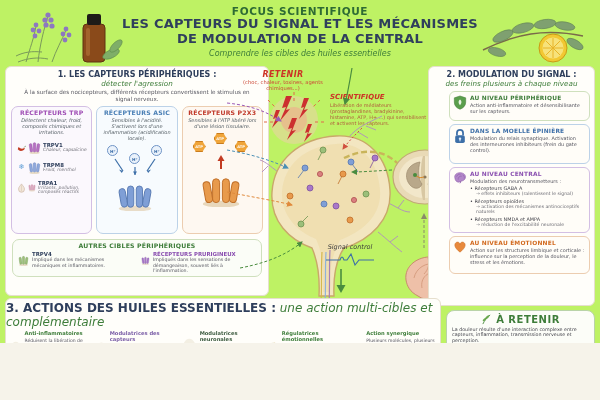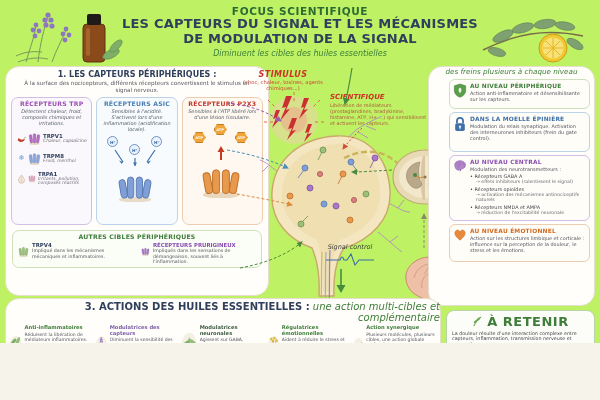--- a/index.html
+++ b/index.html
@@ -1,19 +1,19 @@
 <!DOCTYPE html>
 <html><head>
 <meta charset="utf-8">
 <style>
   html,body{margin:0;padding:0;}
   body{width:600px;height:400px;font-family:"DejaVu Sans",sans-serif;background:#f6f3ea;}
   #stage{position:relative;width:600px;height:343px;background:#bef264;overflow:hidden;}
   .abs{position:absolute;}
-  .panel{position:absolute;background:#fffefa;border:1px solid #e6dfcd;border-radius:14px;box-sizing:border-box;}
+  .panel{position:absolute;background:#fffefa;border:1px solid #e6dfcd;border-radius:6px;box-sizing:border-box;}
   .center{text-align:center;}
   
   .t1{font-size:10.5px;font-weight:bold;color:#2e6b34;letter-spacing:.6px;}
   .t2,.t3{font-size:13px;font-weight:bold;color:#2f3f5c;line-height:1.15;letter-spacing:.2px;}
   .hsub{font-size:8px;font-style:italic;color:#3e7d3a;margin-top:2px;}
   
   .sec-title{font-size:8px;font-weight:bold;color:#2f3f5c;margin-top:3px;}
   .sec-sub{font-size:7.2px;font-style:italic;color:#3e7d3a;}
   .intro{font-size:5.6px;color:#55555f;line-height:1.25;padding:1px 10px 0;}
   
@@ -54,26 +54,26 @@
   .lv-title{font-size:5.9px;font-weight:bold;letter-spacing:.2px;}
   .periph .lv-title{color:#3e7d3a;} .moelle .lv-title{color:#3d6fa8;}
   .central .lv-title{color:#8a4fb0;} .emo .lv-title{color:#d2691e;}
   .lv-desc{font-size:4.9px;color:#55555f;line-height:1.25;margin-top:1px;}
   .bullet{font-size:4.9px;color:#44444c;margin-top:1.5px;}
   .effect{font-size:4.6px;color:#6b6b73;padding-left:6px;line-height:1.15;}
   .licon{flex:0 0 14px;}
   
   .retenir{position:absolute;left:446px;top:310px;width:149px;height:82px;border:1px solid #b9d3a8;border-radius:8px;background:#fcfdf8;box-sizing:border-box;padding:3px 5px;}
   .ret-head{display:flex;justify-content:center;align-items:center;gap:4px;}
-  .ret-title{font-size:13px;font-weight:bold;color:#3e7d3a;letter-spacing:.5px;}
+  .ret-title{font-size:10px;font-weight:bold;color:#3e7d3a;letter-spacing:.5px;}
   .ret-p{font-size:4.8px;color:#45454d;line-height:1.22;margin-top:1.5px;}
   .ret-final{display:flex;justify-content:space-between;align-items:center;margin-top:2.5px;}
   .ret-final span{font-size:5.7px;font-weight:bold;font-style:italic;color:#3e7d3a;}
   
-  .s3-head{font-size:10px;text-align:right;margin-top:2px;}
+  .s3-head{font-size:12px;text-align:left;margin-top:2px;}
   .s3-head .a{font-weight:bold;color:#2f3f5c;}
   .s3-head .b{font-style:italic;color:#3e7d3a;}
   .cards{display:flex;gap:2px;padding:2px 3px 0;}
   .card{flex:1;display:flex;gap:2px;align-items:flex-start;}
   .card .ct{font-size:5.2px;font-weight:bold;line-height:1.1;}
   .card .cd{font-size:4.55px;color:#55555f;line-height:1.18;margin-top:1px;}
   .card .ce{font-size:4.5px;font-style:italic;color:#7a8a6a;line-height:1.18;margin-top:1px;}
   .c1 .ct{color:#3e7d3a;} .c2 .ct{color:#7b5ea7;} .c3 .ct{color:#3f5d42;}
   .c4 .ct{color:#3e7d3a;} .c5 .ct{color:#3e7d3a;}
   
@@ -140,26 +140,27 @@
           <line x1="68" y1="42" x2="88" y2="42"></line>
         <line x1="71" y1="35" x2="85" y2="49"></line>
           <line x1="85" y1="35" x2="71" y2="49"></line>
       </g>
     </g>
   </svg>
 
   <div class="abs center" style="left:120px;top:5px;width:360px">
     <div class="t1">FOCUS SCIENTIFIQUE</div>
     <div class="t2">LES CAPTEURS DU SIGNAL ET LES MÉCANISMES</div>
-    <div class="t3">DE MODULATION DE LA SIGNAL</div>
-    <div class="hsub">Diminuent les cibles des huiles essentielles</div>
+    <div class="t3">DE MODULATION DE LA CENTRAL</div>
+    <div class="hsub">Comprendre les cibles des huiles essentielles</div>
   </div>
 
   <div class="panel" style="left:5px;top:66px;width:264px;height:230px">
     <div class="sec-title center">1. LES CAPTEURS PÉRIPHÉRIQUES :</div>
+    <div class="sec-sub center">détecter l'agression</div>
     <div class="intro center">À la surface des nocicepteurs, différents récepteurs convertissent le stimulus en signal nerveux.</div>
 
     <div class="rbox-row">
 
       <div class="rbox trp">
         <div class="rbox-title">RÉCEPTEURS TRP</div>
         <div class="rbox-desc">Détectent chaleur, froid, composés chimiques et irritations.</div>
         <div class="trp-item">
           <span class="mini">
             <svg width="9" height="9" viewBox="0 0 12 12">
@@ -301,21 +302,21 @@
           <div>
               <div class="nm" style="color:#8a4fb0">RÉCEPTEURS PRURIGINEUX</div>
                <div class="ds">Impliqués dans les sensations de démangeaison, souvent liés à l'inflammation.</div>
             </div>
         </div>
       </div>
     </div>
   </div>
 
   <div class="abs center" style="left:233px;top:70px;width:100px">
-    <div class="stim-title">STIMULUS</div>
+    <div class="stim-title">RETENIR</div>
     <div class="stim-desc">(choc, chaleur, toxines, agents chimiques...)</div>
   </div>
 
   <svg class="abs" style="left:256px;top:88px" width="74" height="58" viewBox="0 0 74 58">
     <circle cx="38" cy="32" r="24" fill="#f6c9b8" opacity=".45"></circle>
     <circle cx="38" cy="32" r="13" fill="#f2a58e" opacity=".55"></circle>
     <g stroke="#e06a4a" stroke-width="1" stroke-dasharray="3 3">
       <line x1="38" y1="4" x2="38" y2="14"></line>
         <line x1="12" y1="12" x2="20" y2="20"></line>
         <line x1="64" y1="12" x2="56" y2="20"></line>
@@ -450,20 +451,21 @@
     <path d="M352 68 C350 80 348 92 345 104" stroke="#4a8c3f" stroke-width="1.2" fill="none" marker-end="url(#mG)"></path>
     <path d="M392 170 C374 171 362 172 352 172" stroke="#4a8c3f" stroke-width="1" fill="none" stroke-dasharray="3 2" marker-end="url(#mG)"></path>
     <path d="M362 128 C354 136 348 142 343 149" stroke="#d05040" stroke-width="1" fill="none" stroke-dasharray="2 2" marker-end="url(#mR)"></path>
     <path d="M344 158 C364 148 384 150 397 163" stroke="#c9b45a" stroke-width="2.4" fill="none" stroke-dasharray="6 3"></path>
     <path d="M424 248 L424 214" stroke="#8a8a6a" stroke-width="1" fill="none" stroke-dasharray="3 2" marker-end="url(#mGr)"></path>
     <path d="M432 164 L446 163" stroke="#4a8fb5" stroke-width="1" fill="none" stroke-dasharray="2 2" marker-end="url(#mB)"></path>
     <path d="M456 280 L447 277" stroke="#e08a3c" stroke-width="1" fill="none" stroke-dasharray="2 2" marker-end="url(#mO)"></path>
   </svg>
 
   <div class="panel" style="left:428px;top:66px;width:167px;height:240px">
+    <div class="sec-title center">2. MODULATION DU SIGNAL :</div>
     <div class="sec-sub center">des freins plusieurs à chaque niveau</div>
     <div class="levels">
       <div class="level periph">
         <svg class="licon" width="14" height="15" viewBox="0 0 16 17">
           <path d="M8 1 L14.5 3.2 V8 C14.5 12.5 11.5 15 8 16.2 C4.5 15 1.5 12.5 1.5 8 V3.2 Z" fill="#5a9e4c" stroke="#447a38" stroke-width=".6"></path>
           <path d="M8 5 C9.8 6.5 10.5 8.6 8 11.5 C5.5 8.6 6.2 6.5 8 5 Z" fill="#eaf4e4"></path>
         </svg>
         <div>
             <div class="lv-title">AU NIVEAU PÉRIPHÉRIQUE</div>
              <div class="lv-desc">Action anti-inflammatoire et désensibilisante sur les capteurs.</div>

